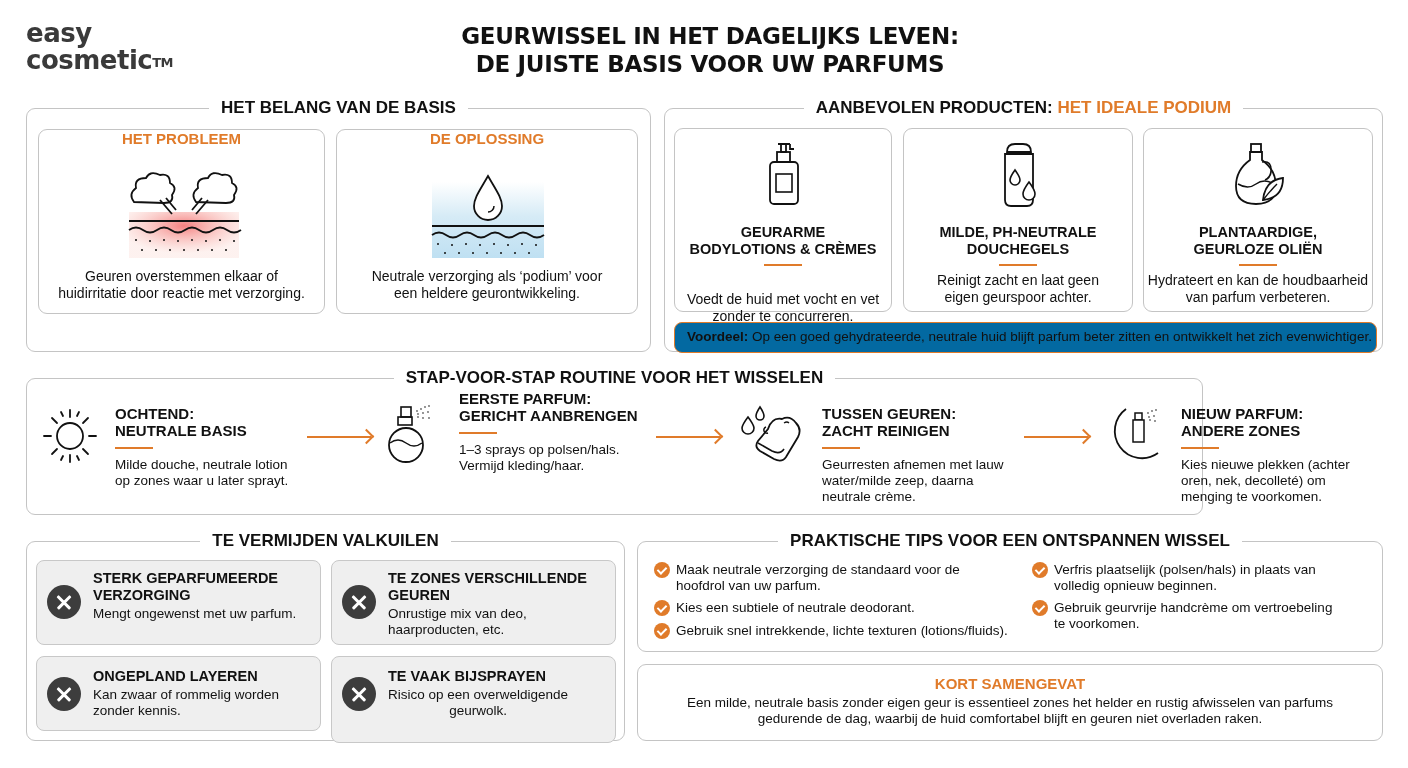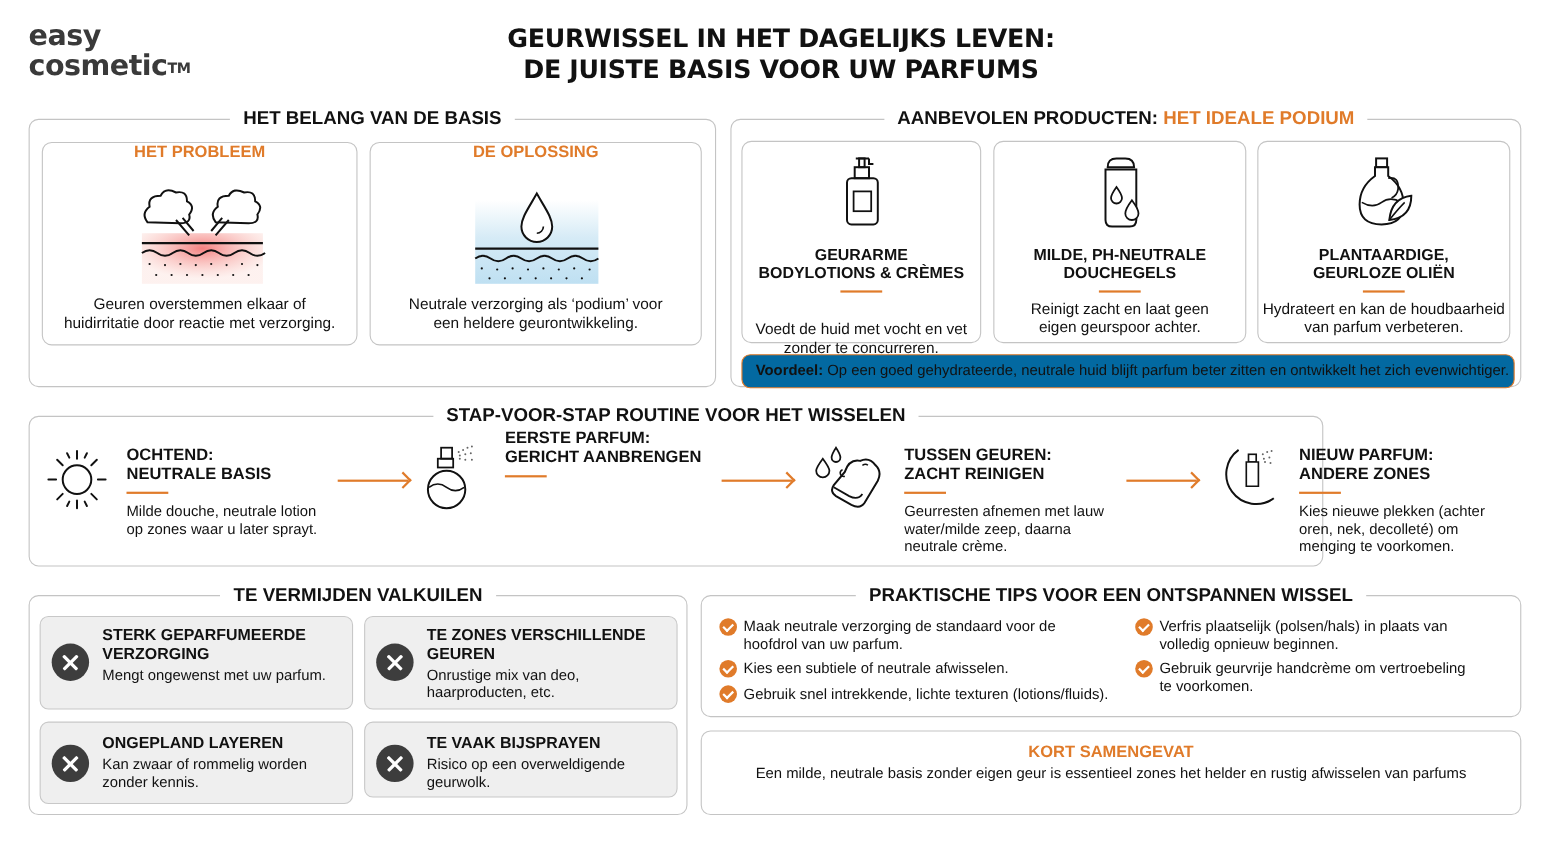--- a/index.html
+++ b/index.html
@@ -271,20 +271,24 @@
         <circle cx="44" cy="15" r="0.9"></circle>
       </g>
   </svg>
 </div>
 <div class="step" style="left:459px; top:390px;">
   <div class="step-title">
       <div>EERSTE PARFUM:</div>
       <div>GERICHT AANBRENGEN</div>
     </div>
   <div class="step-div"></div>
+  <div class="step-text">
+      <div>1–3 sprays op polsen/hals.</div>
+      <div>Vermijd kleding/haar.</div>
+    </div>
 </div>
 <div class="arrow" style="left:656px; top:436px; width:64px;"></div>
 
 <div class="abs" style="left:738px; top:403px;">
   <svg width="68" height="64" viewBox="0 0 68 64">
     <path d="M10 14 q-6 8 -6 11 a6 6 0 0 0 12 0 q0 -3 -6 -11z" fill="none" stroke="#111" stroke-width="1.6"></path>
     <path d="M22 4 q-4 6 -4 9 a4 4 0 0 0 8 0 q0 -3 -4 -9z" fill="none" stroke="#111" stroke-width="1.6"></path>
     <path d="M30 26 q4 -12 14 -10 q8 -4 14 4 q6 6 2 14 l-12 20 q-4 6 -12 2 l-14 -8 q-6 -4 -2 -10 z" fill="#fff" stroke="#111" stroke-width="1.8"></path>
     <path d="M20 40 l14 8 q8 4 12 -2" fill="none" stroke="#111" stroke-width="1.6"></path>
     <path d="M28 24 a3 3 0 1 0 2 6" fill="none" stroke="#111" stroke-width="1.5"></path>
@@ -364,21 +368,21 @@
     <div class="x-circle" style="top:20px;"></div>
     <div class="pit-title" style="top:11px;">
         <div>ONGEPLAND LAYEREN</div>
       </div>
     <div class="pit-text" style="top:30px;">
         <div>Kan zwaar of rommelig worden</div>
         <div>zonder kennis.</div>
       </div>
   </div>
 
-  <div class="pit" style="left:304px; top:114px; width:285px; height:69px;">
+  <div class="pit" style="left:304px; top:114px; width:285px; height:87px;text-align:center;">
     <div class="x-circle" style="top:20px;"></div>
     <div class="pit-title" style="top:11px;">
         <div>TE VAAK BIJSPRAYEN</div>
       </div>
     <div class="pit-text" style="top:30px;">
         <div>Risico op een overweldigende</div>
         <div>geurwolk.</div>
       </div>
   </div>
 </div>
@@ -386,21 +390,21 @@
 <div class="panel" style="left:637px; top:541px; width:746px; height:111px;">
   <div class="panel-title"><span class="t">PRAKTISCHE TIPS VOOR EEN ONTSPANNEN WISSEL</span></div>
 
   <div class="tip" style="left:16px; top:20px;">
       <span class="check"></span>
       <div>Maak neutrale verzorging de standaard voor de</div>
       <div>hoofdrol van uw parfum.</div>
     </div>
   <div class="tip" style="left:16px; top:58px;">
       <span class="check"></span>
-      <div>Kies een subtiele of neutrale afwisselen.</div>
+      <div>Kies een subtiele of neutrale deodorant.</div>
     </div>
   <div class="tip" style="left:16px; top:81px;">
       <span class="check"></span>
       <div>Gebruik snel intrekkende, lichte texturen (lotions/fluids).</div>
     </div>
 
   <div class="tip" style="left:394px; top:20px;">
       <span class="check"></span>
       <div>Verfris plaatselijk (polsen/hals) in plaats van</div>
       <div>volledig opnieuw beginnen.</div>
@@ -409,14 +413,15 @@
       <span class="check"></span>
       <div>Gebruik geurvrije handcrème om vertroebeling</div>
       <div>te voorkomen.</div>
     </div>
 </div>
 
 <div class="panel" style="left:637px; top:664px; width:746px; height:77px; text-align:center;">
   <div class="orange" style="font-weight:bold; font-size:15px; margin-top:10px;">KORT SAMENGEVAT</div>
   <div style="font-size:13.5px; line-height:16px; margin-top:3px;">
     <div>Een milde, neutrale basis zonder eigen geur is essentieel zones het helder en rustig afwisselen van parfums</div>
+    <div>gedurende de dag, waarbij de huid comfortabel blijft en geuren niet overladen raken.</div>
   </div>
 </div>
 
 </body></html>

